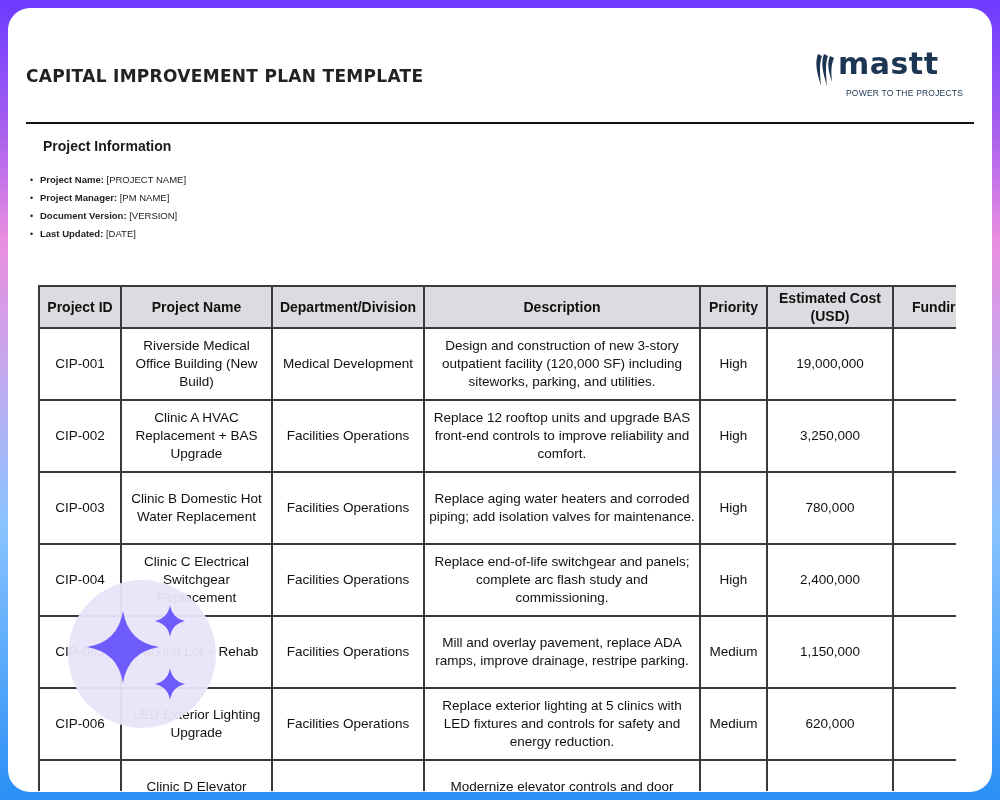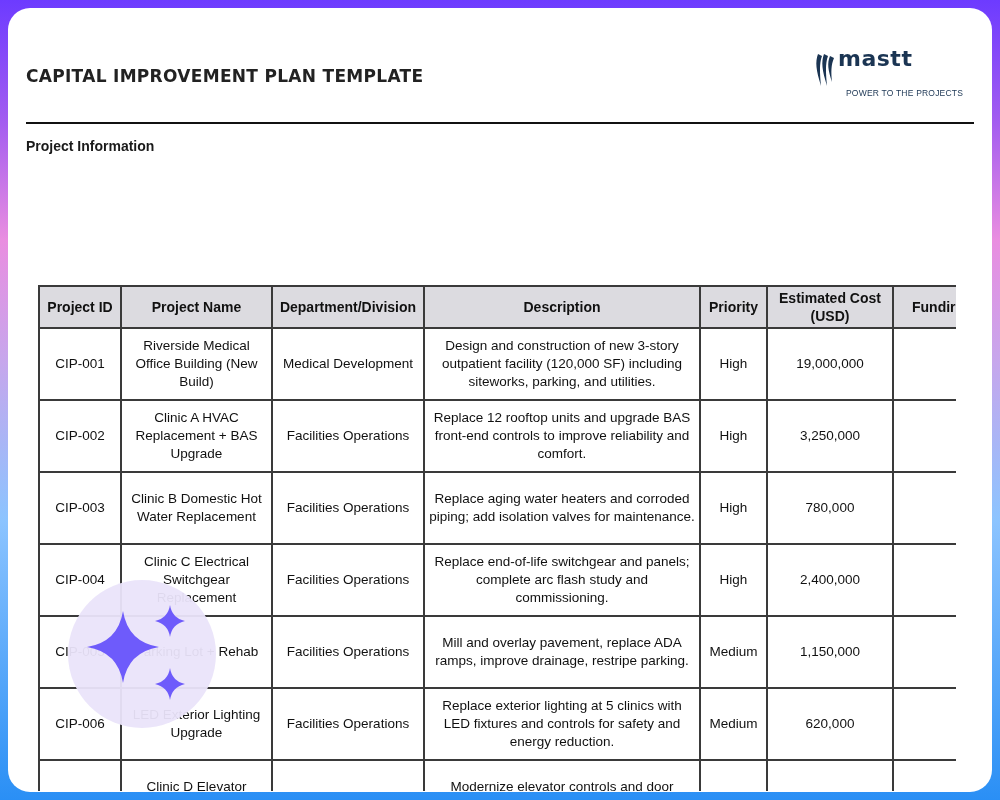--- a/index.html
+++ b/index.html
@@ -13,30 +13,30 @@
     background: #ffffff; border-radius: 22px; overflow: hidden;
   }
   .doc-title {
     position: absolute; left: 18px; top: 58px;
     font-family: "DejaVu Sans", sans-serif; font-weight: bold; font-size: 17px;
     color: #222; letter-spacing: 0.3px;
   }
   .logo { position: absolute; left: 806px; top: 42px; width: 150px; height: 60px; }
   .logo .wordmark {
     position: absolute; left: 24px; top: -4px; font-family: "DejaVu Sans", sans-serif;
-    font-weight: bold; font-size: 22px; color: #1b3553; letter-spacing: 0.5px;
+    font-weight: bold; font-size: 30px; color: #1b3553; letter-spacing: 0.5px;
   }
   .logo .tagline {
     position: absolute; left: 32px; top: 38px; font-size: 8.5px; color: #1b3553;
     letter-spacing: 0.2px; white-space: nowrap; text-align: center;
   }
   .logo svg { position: absolute; left: 0; top: 2px; }
   .rule { position: absolute; left: 18px; top: 114px; width: 948px; height: 2px; background: #111; }
   .section-title {
-    position: absolute; left: 18px; top: 130px; font-weight: bold; font-size: 14px; color: #1a1a1a;
+    position: absolute; left: 35px; top: 130px; font-weight: bold; font-size: 14px; color: #1a1a1a;
   }
   .info-list { position: absolute; left: 18px; top: 163px; list-style: none; margin: 0; padding: 0; }
   .info-list li { font-size: 9.5px; color: #222; height: 18px; line-height: 18px; padding-left: 14px; position: relative; }
   .info-list li::before { content: "•"; position: absolute; left: 4px; top: 0; font-size: 9px; }
   .info-list b { font-weight: bold; }
 
   .table-wrap { position: absolute; left: 30px; top: 250px; width: 918px; height: 506px; overflow: hidden; margin-top: 27px; }
   table { border-collapse: collapse; table-layout: fixed; width: 1010px; font-size: 13.5px; color: #111; }
   th, td { border: 2px solid #3a3a3a; text-align: center; vertical-align: middle; padding: 2px 4px; line-height: 18px; }
   th { background: #dcdbe0; font-weight: bold; height: 34px; font-size: 14px; }
@@ -61,20 +61,26 @@
       <path d="M10 2 C7 10 8 18 13 34 C12 22 11 12 14 4 Z" fill="#1b3553"></path>
       <path d="M16 4 C13 11 14 18 18 30 C17 20 17 13 20 6 Z" fill="#1b3553"></path>
     </svg>
     <div class="wordmark">mastt</div>
     <div class="tagline">POWER TO THE PROJECTS</div>
   </div>
 
   <div class="rule"></div>
 
   <div class="section-title">Project Information</div>
+  <ul class="info-list">
+    <li><b>Project Name:</b> <span>[PROJECT NAME]</span></li>
+    <li><b>Project Manager:</b> <span>[PM NAME]</span></li>
+    <li><b>Document Version:</b> <span>[VERSION]</span></li>
+    <li><b>Last Updated:</b> <span>[DATE]</span></li>
+  </ul>
 
   <div class="table-wrap">
     <table>
       <colgroup>
         <col style="width:82px">
           <col style="width:151px">
           <col style="width:152px">
           <col style="width:276px">
         <col style="width:67px">
           <col style="width:126px">

